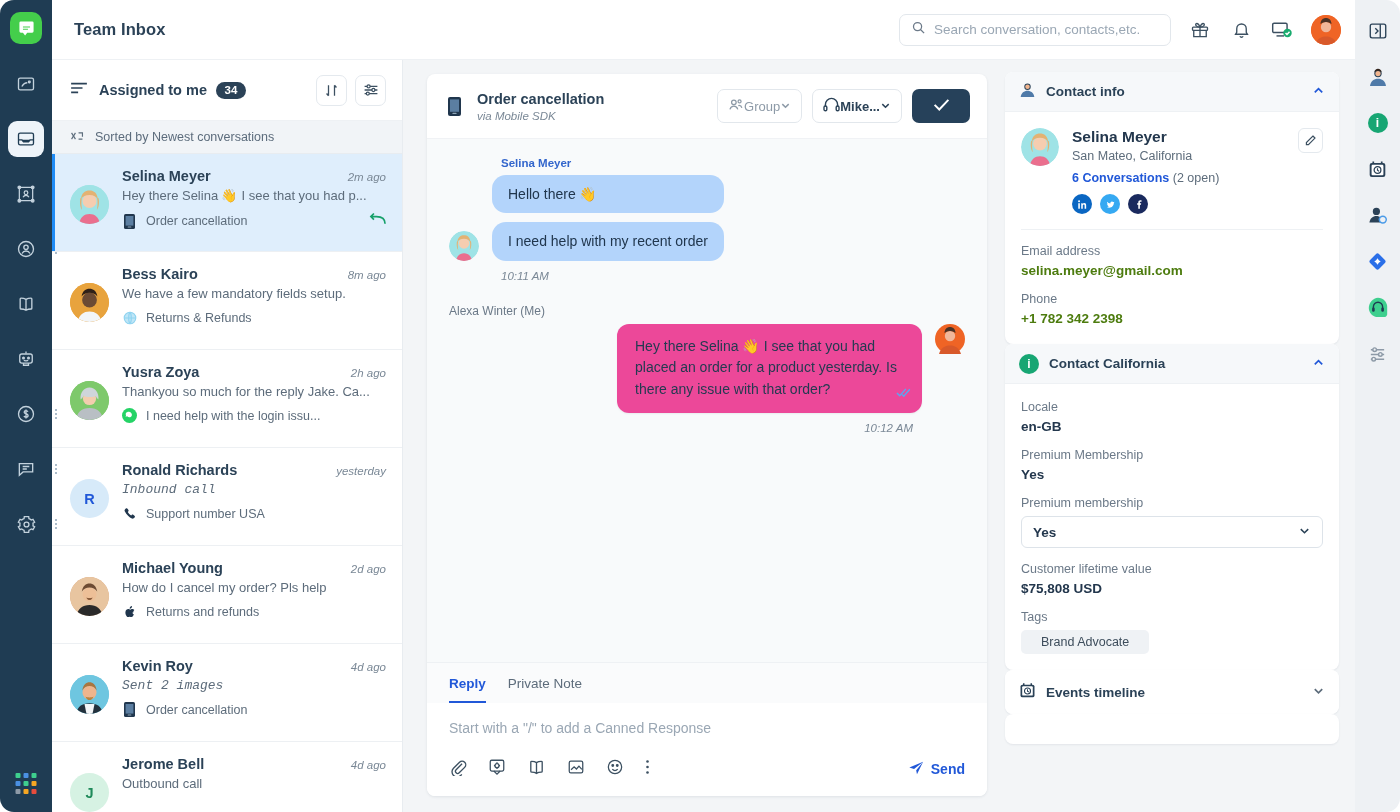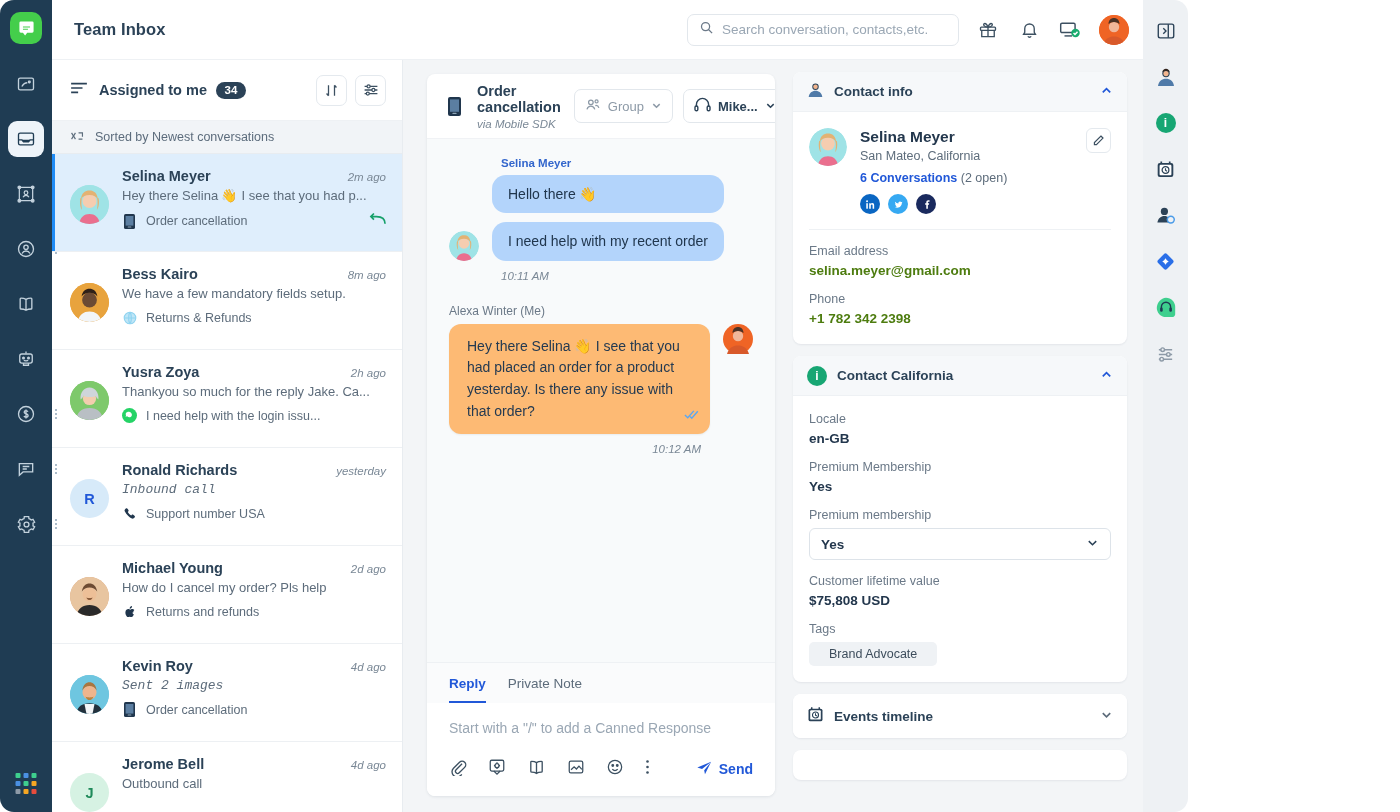--- a/index.html
+++ b/index.html
@@ -2,21 +2,21 @@
 <html><head>
 <meta charset="utf-8">
 <style>
   * { box-sizing: border-box; margin: 0; padding: 0; }
   html, body {
     width: 1400px; height: 812px;
     font-family: "Liberation Sans", sans-serif;
     background: #ffffff;
     overflow: hidden;
   }
-  .app { position: relative; width: 1188px; height: 812px; display: flex; }
+  .app { position: relative; width: 1400px; height: 812px; display: flex; }
 
   
   .rail {
     width: 52px; flex: 0 0 52px;
     background: #1f3c53;
     border-radius: 14px 0 0 14px;
     display: flex; flex-direction: column; align-items: center;
     padding-top: 12px;
     position: relative;
   }
@@ -151,21 +151,21 @@
   .chat-head {
     height: 65px; flex: 0 0 65px; display: flex; align-items: center;
     padding: 0 17px; gap: 13px; border-bottom: 1px solid #f0f2f5;
   }
   .chat-head-ico { width: 20px; flex: 0 0 20px; display: flex; justify-content: center; }
   .chat-title { font-size: 14.5px; font-weight: 700; color: #2b4257; }
   .chat-sub { font-size: 11.5px; font-style: italic; color: #7a8896; margin-top: 3px; }
   .chat-head-actions { margin-left: auto; display: flex; align-items: center; gap: 10px; }
   .pill {
     height: 34px; border: 1px solid #e2e7ec; border-radius: 7px; background: #fff;
-    display: flex; align-items: center; gap: 7px; padding: 0 10px;
+    display: flex; align-items: center; gap: 0; padding: 0 10px;
     font-size: 13px; color: #8d9aa7;
   }
   .pill.strong { color: #2b4257; font-weight: 700; }
   .pill-dark {
     width: 58px; height: 34px; background: #26415a; border-radius: 7px;
     display: flex; align-items: center; justify-content: center; color: #fff;
   }
 
   .chat-body { flex: 1; overflow: hidden; padding: 18px 22px 0 22px; background: #f8fafb; }
   .msg-group { margin-bottom: 8px; }
@@ -175,40 +175,40 @@
   .inrow .av { width: 30px; height: 30px; border-radius: 50%; flex: 0 0 30px; overflow: hidden; position: relative; }
   .bub-in {
     background: #b3d4fb; color: #20364d; font-size: 14px;
     padding: 9px 16px; border-radius: 14px; max-width: 330px; line-height: 1.45;
   }
   .bub-stack { display: flex; flex-direction: column; gap: 9px; }
   .msg-time { font-size: 11.5px; font-style: italic; color: #7a8896; margin: 9px 0 0 52px; }
   .msg-time.right { text-align: right; margin: 9px 52px 0 0; }
   .outrow { display: flex; align-items: flex-start; gap: 13px; justify-content: flex-end; margin-top: 6px; }
   .bub-out {
-    background: #fdba74; color: #243a51; font-size: 14px; line-height: 1.55;
+    background: #ec4899; color: #243a51; font-size: 14px; line-height: 1.55;
     padding: 12px 16px 12px 18px; border-radius: 12px; max-width: 305px;
     box-shadow: 0 1px 2px rgba(35,55,75,.07); position: relative;
   }
   .tick { position: absolute; right: 11px; bottom: 9px; color: #5aa7f2; font-size: 12px; }
 
   .composer { flex: 0 0 auto; border-top: 1px solid #eef1f4; background: #fff; }
   .comp-tabs { display: flex; gap: 22px; padding: 13px 22px 0 22px; background: #fafbfc; }
   .comp-tab { font-size: 13.5px; color: #5d6c7b; padding-bottom: 10px; }
   .comp-tab.active { color: #2158d8; font-weight: 700; border-bottom: 2px solid #2158d8; }
   .comp-area { padding: 17px 22px 0 22px; }
   .comp-ph { font-size: 14px; color: #9aa7b4; }
   .comp-bar { display: flex; align-items: center; gap: 21px; padding: 22px 22px 16px 22px; color: #3c5061; }
   .send-btn { margin-left: auto; display: flex; align-items: center; gap: 7px; color: #2158d8; font-weight: 700; font-size: 14px; }
 
   
   .rightpanel {
     width: 352px; flex: 0 0 352px; background: #f3f5f7;
     padding: 12px 16px 0 2px; overflow: hidden;
-    display: flex; flex-direction: column; gap: 12px;
+    display: flex; flex-direction: column; 
   }
   .card { background: #fff; border-radius: 8px; box-shadow: 0 1px 2px rgba(35,55,75,.08); overflow: hidden; }
   .card-head {
     height: 40px; display: flex; align-items: center; gap: 10px;
     padding: 0 14px; background: #f6f8fa; border-bottom: 1px solid #eef1f4;
   }
   .card-head h3 { font-size: 13.5px; font-weight: 700; color: #2b4257; }
   .chev { margin-left: auto; color: #2158d8; }
   .chev.grey { color: #5d6c7b; }
   .ci-body { padding: 16px 16px 16px 16px; }

